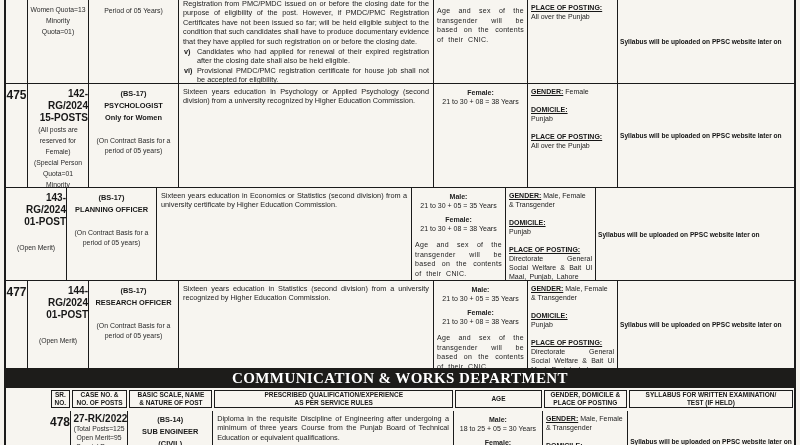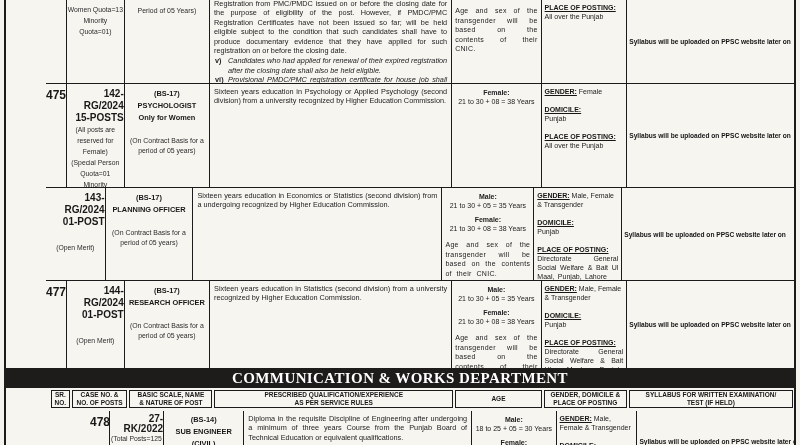--- a/index.html
+++ b/index.html
@@ -5,37 +5,37 @@
   html,body{margin:0;padding:0;}
   .doc{position:relative;width:800px;height:445px;background:#f5f3ee;overflow:hidden;
        font-family:"Liberation Sans",sans-serif;color:#181818;}
   .tbl{position:absolute;left:4px;width:792px;box-sizing:border-box;
        border-left:2px solid #1b1b1b;border-right:2px solid #1b1b1b;background:#f7f5f0;}
   #table-top{top:0;height:368px;}
   #banner{position:absolute;top:368px;left:4px;width:792px;height:20px;box-sizing:border-box;
           background:#1d1c1a;color:#ffffff;display:flex;align-items:center;justify-content:center;
           font-family:"Liberation Serif",serif;font-weight:bold;font-size:15px;letter-spacing:.4px;}
   #table-bottom{top:388px;height:73px;padding-left:44px;}
-  .r{display:flex;border-bottom:1px solid #1b1b1b;box-sizing:border-box;margin-left:40px;}
+  .r{display:flex;border-bottom:1px solid #1b1b1b;box-sizing:border-box;}
   .c{box-sizing:border-box;border-right:1px solid #1b1b1b;overflow:hidden;position:relative;}
   .c:last-child{border-right:none;}
   .c1{width:22px}.c2{width:61px}.c3{width:90px}.c4{width:255px}.c5{width:94px}.c6{width:90px}.c7{width:176px}
   .sr{font-weight:bold;font-size:12px;text-align:center;padding-top:4px;}
   .case{text-align:center;font-size:6.8px;line-height:11px;padding-top:4px;}
   .case .bln{font-weight:bold;font-size:10px;line-height:12px;text-align:right;}
   .notes{white-space:pre-line;color:#2b2b2b;}
   .mt{margin-top:14px;}
   .scale{text-align:center;font-size:7.4px;font-weight:bold;line-height:12px;padding-top:4px;}
   .contract{font-weight:normal;font-size:6.9px;line-height:10px;margin-top:12px;white-space:pre-line;color:#2b2b2b;}
   .qual{font-size:7.3px;line-height:9.4px;text-align:justify;padding:3px 4px;color:#222;}
   .qual p{margin:0 0 1px 0;}
   .cutp{margin-top:-4px !important;}
   .item{display:flex;}
   .marker{width:13px;flex:none;font-weight:bold;padding-left:1px;}
-  .itxt{flex:1;text-align:justify;font-style:italic;}
+  .itxt{flex:1;text-align:justify;}
   .agec{font-size:7px;line-height:9px;text-align:center;padding:4px 3px;color:#222;}
   .agepair{margin-bottom:5px;}
   .agepair .lbl{font-weight:bold;}
   .agenote{text-align:justify;font-size:7px;line-height:9.6px;margin-top:7px;word-spacing:2.5px;letter-spacing:.3px;}
   .gcell{font-size:7px;line-height:9px;padding:3px 3px;color:#222;}
   .glabel{font-weight:bold;text-decoration:underline;color:#161616;}
   .gblock{margin-bottom:9px;}
   .just{text-align:justify;word-spacing:1.5px;}
   .syl{font-weight:bold;font-size:6.6px;display:flex;align-items:center;height:100%;padding:0 2px;white-space:nowrap;color:#141414;}
   .hrow{display:flex;height:23px;box-sizing:border-box;}
@@ -141,21 +141,21 @@
         <div class="bln">01-POST</div>
         <div class="notes mt">(Open Merit)</div>
       </div>
       <div class="c c3 scale">
         <div>(BS-17)</div>
         <div>PLANNING OFFICER</div>
         <div class="contract">(On Contract Basis for a
 period of 05 years)</div>
       </div>
       <div class="c c4 qual">
-        <p>Sixteen years education in Economics or Statistics (second division) from a undergoing recognized by Higher Education Commission.</p>
+        <p>Sixteen years education in Economics or Statistics (second division) from a university certificate by Higher Education Commission.</p>
       </div>
       <div class="c c5 agec">
         <div class="agepair">
           <div class="lbl">Male:</div>
           <div>21 to 30 + 05 = 35 Years</div>
         </div>
         <div class="agepair">
           <div class="lbl">Female:</div>
           <div>21 to 30 + 08 = 38 Years</div>
         </div>

